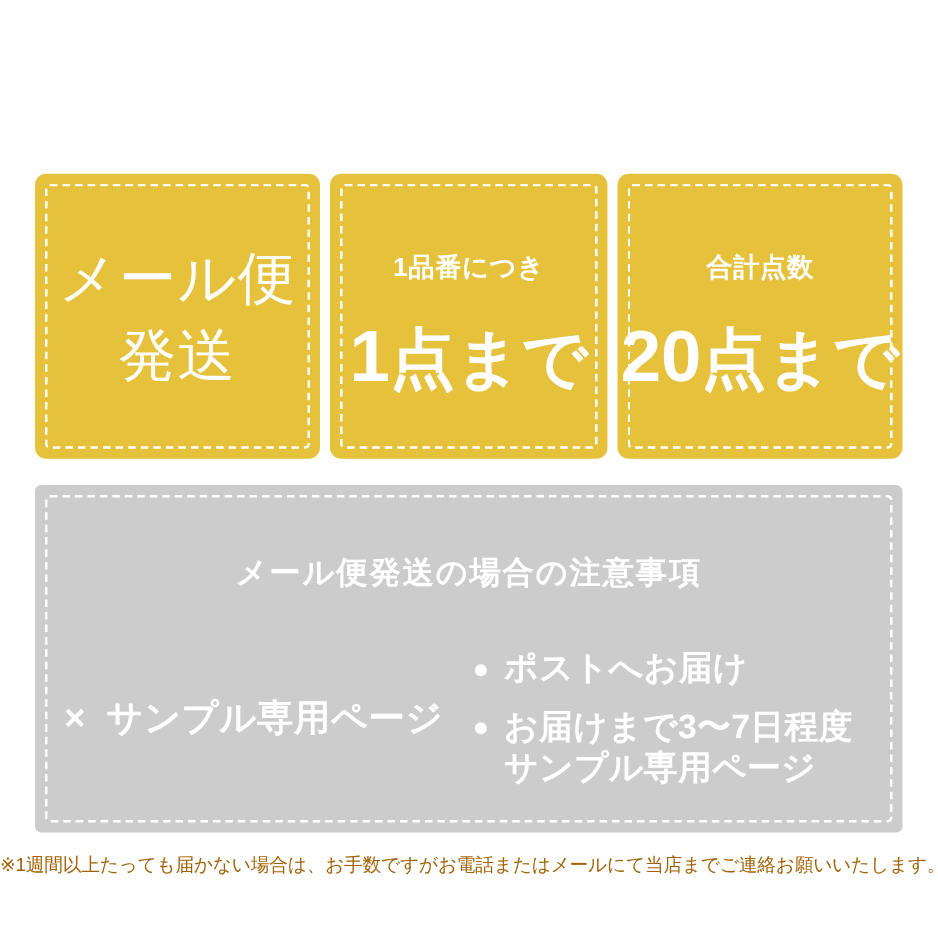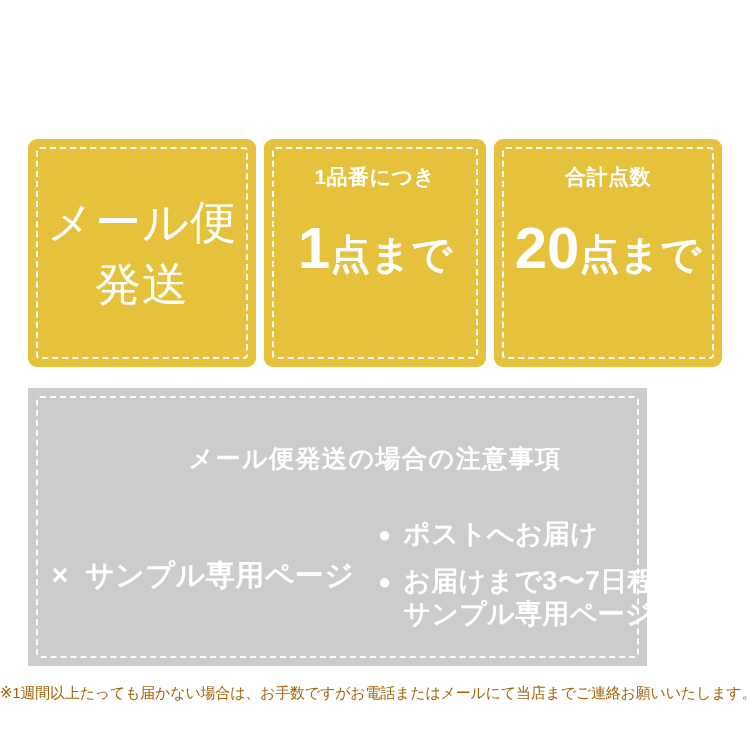--- a/index.html
+++ b/index.html
@@ -76,21 +76,21 @@
     line-height: 54px;
     font-weight: 400;
     letter-spacing: 1px;
     text-align: center;
     z-index: 2;
   }
 
   .card-head {
     position: relative;
     z-index: 2;
-    margin-top: 26px;
+    margin-top: 64px;
     font-size: 21px;
     line-height: 24px;
     font-weight: bold;
     letter-spacing: 0.5px;
     text-align: center;
   }
   .card-value {
     position: relative;
     z-index: 2;
     margin-top: 30px;
@@ -99,33 +99,33 @@
     display: flex;
     align-items: baseline;
     justify-content: center;
     letter-spacing: 0px;
   }
   .card-value .num {
     font-size: 58px;
     line-height: 58px;
   }
   .card-value .unit {
-    font-size: 40px;
+    font-size: 52px;
     line-height: 58px;
   }
 
   
   .notice {
     position: absolute;
     left: 28px;
     top: 388px;
-    width: 619px;
+    width: 694px;
     height: 278px;
     background: #cccccc;
-    border-radius: 0;
+    border-radius: 5px;
     box-sizing: border-box;
     color: #ffffff;
   }
   .notice-dash {
     position: absolute;
     left: 8px;
     top: 8px;
     right: 8px;
     bottom: 8px;
     border: 2px dashed #ffffff;

